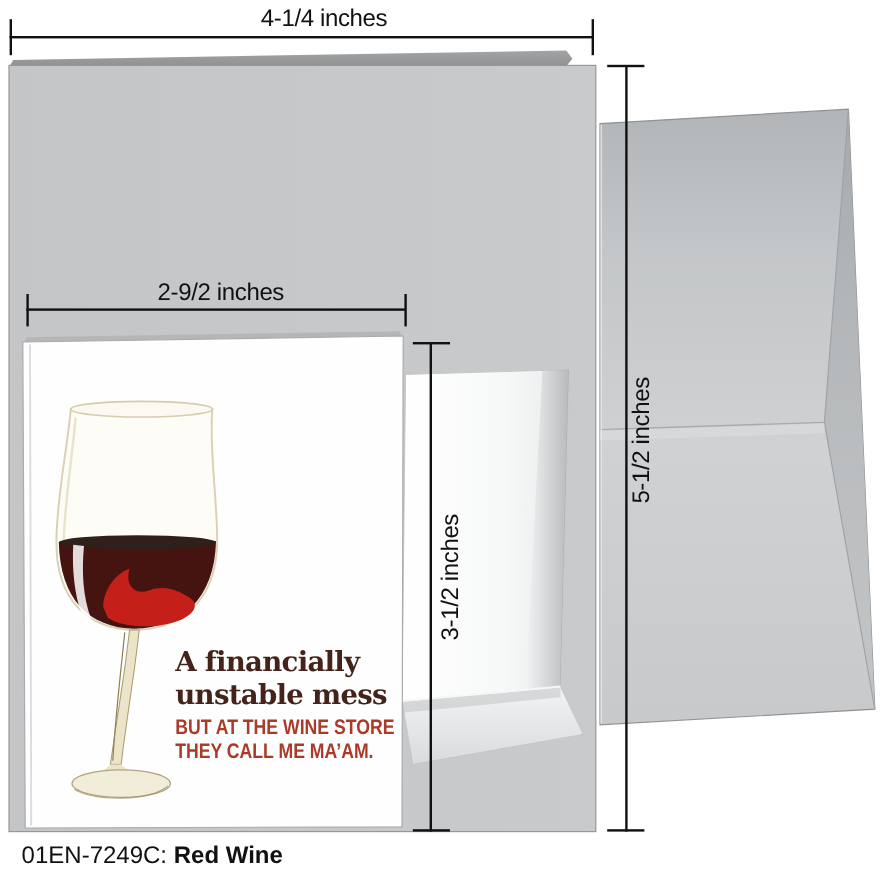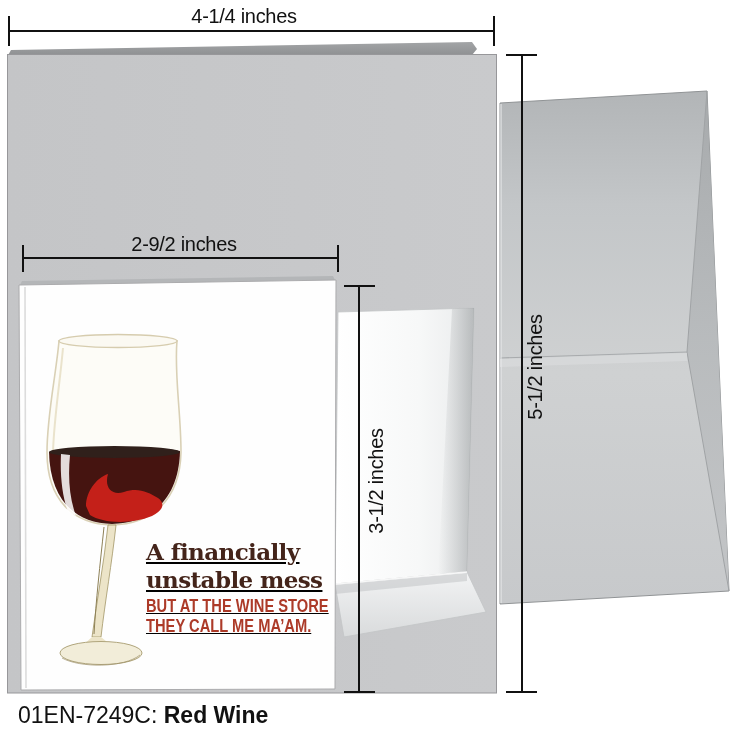--- a/index.html
+++ b/index.html
@@ -4,29 +4,29 @@
 <style>
   html,body{margin:0;padding:0;background:#ffffff;}
   #stage{position:relative;width:738px;height:738px;background:#fff;overflow:hidden;
          font-family:"Liberation Sans", sans-serif;}
   #scene{position:absolute;left:0;top:0;z-index:1;}
   .mline{position:absolute;background:var(--measure-black,#111);z-index:2;}
   .mlabel{position:absolute;z-index:2;color:var(--measure-black,#111);
           font-size:20px;letter-spacing:-0.3px;white-space:nowrap;}
   .mlabel.vert{transform:translate(-50%,-50%) rotate(-90deg);}
   .mlabel.horiz{transform:translate(-50%,0);}
-  #card-text{position:absolute;left:146px;top:538px;z-index:2;width:200px;text-decoration:underline;}
+  #card-text{position:absolute;left:146px;top:538px;z-index:2;width:200px;}
   .headline{font-family:"DejaVu Serif", serif;font-weight:bold;
             font-size:23px;line-height:28px;letter-spacing:-0.6px;
             color:var(--headline,#44241a);}
   .tagline-wrap{margin-top:3px;transform:scaleX(0.84);transform-origin:0 0;}
   .tagline{font-family:"Liberation Sans", sans-serif;font-weight:bold;
            font-size:17.5px;line-height:19.5px;letter-spacing:0;
            color:var(--tagline,#ac3a28);white-space:nowrap;}
-  #footer{position:absolute;left:18px;top:702px;z-index:2;font-size:23px;
+  #footer{position:absolute;left:18px;top:702px;z-index:2;font-size:20px;
           color:var(--footer-black,#111);white-space:nowrap;}
   #footer .bold{font-weight:bold;}
 </style>
 </head>
 <body>
 
 <div id="stage">
 
   <svg id="scene" width="738" height="738" viewBox="0 0 738 738">
     <defs>
@@ -119,21 +119,21 @@
     <div class="headline">unstable mess</div>
     <div class="tagline-wrap">
       <div class="tagline">BUT AT THE WINE STORE</div>
       <div class="tagline">THEY CALL ME MA’AM.</div>
     </div>
   </div>
 
   <div class="mline" style="left:8px;top:30px;width:487px;height:2px;"></div>
   <div class="mline" style="left:8px;top:16px;width:2px;height:30px;"></div>
   <div class="mline" style="left:493px;top:16px;width:2px;height:30px;"></div>
-  <div class="mlabel horiz" style="left:244px;top:5px;">4-1/4 inches</div>
+  <div class="mlabel horiz" style="left:270px;top:5px;">4-1/4 inches</div>
 
   <div class="mline" style="left:22px;top:257px;width:316px;height:2px;"></div>
   <div class="mline" style="left:22px;top:245px;width:2px;height:27px;"></div>
   <div class="mline" style="left:337px;top:245px;width:2px;height:27px;"></div>
   <div class="mlabel horiz" style="left:184px;top:233px;">2-9/2 inches</div>
 
   <div class="mline" style="left:358px;top:286px;width:2px;height:407px;"></div>
   <div class="mline" style="left:344px;top:285px;width:31px;height:2px;"></div>
   <div class="mline" style="left:344px;top:691px;width:31px;height:2px;"></div>
   <div class="mlabel vert" style="left:376px;top:481px;">3-1/2 inches</div>

